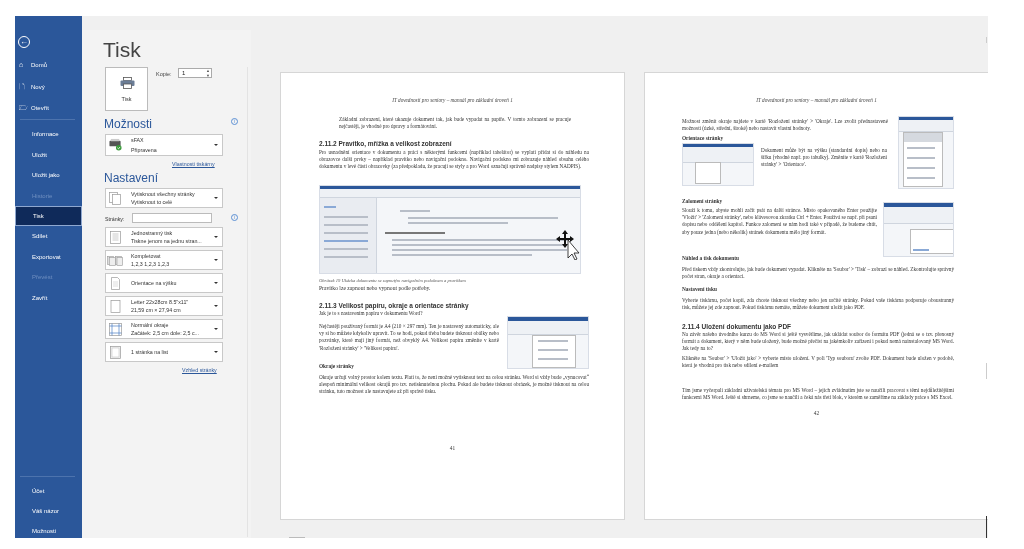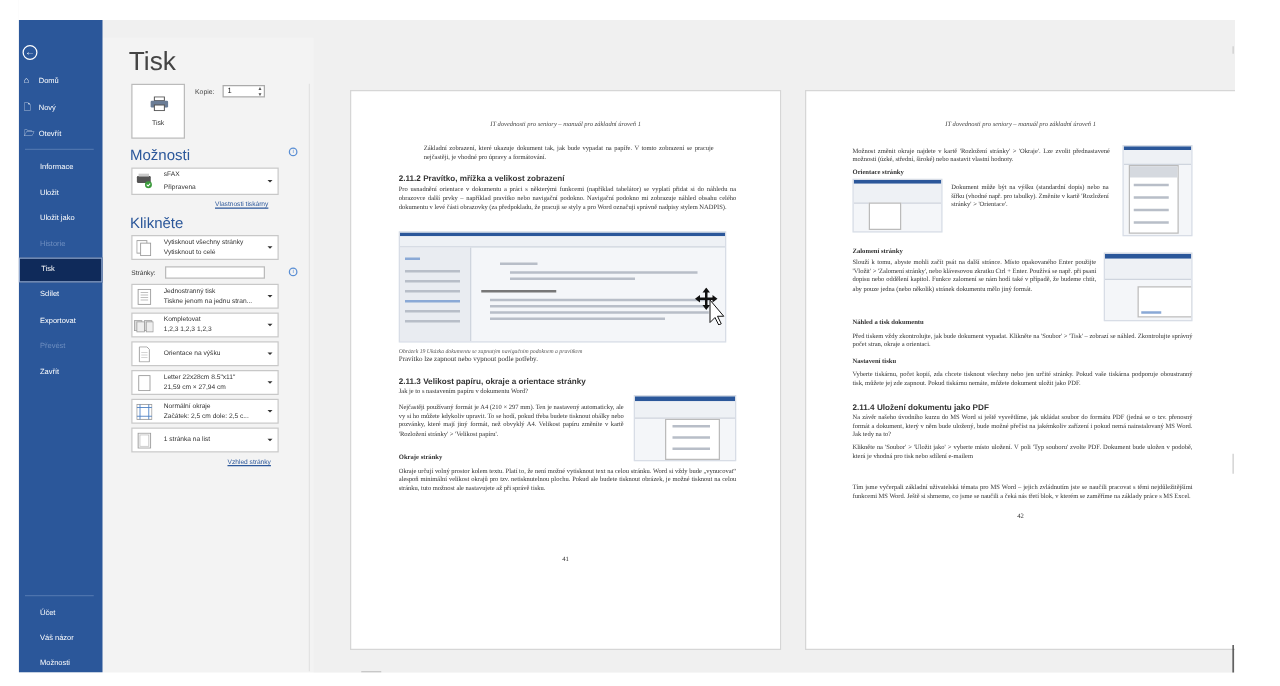--- a/index.html
+++ b/index.html
@@ -140,21 +140,21 @@
       <rect x="2" y="1" width="9" height="2.5" fill="#ccc"></rect>
       <circle cx="10.5" cy="10.5" r="3" fill="#3a9a3a"></circle>
       <path d="M9 10.5 L10.2 11.7 L12 9.6" stroke="#fff" stroke-width="0.9" fill="none"></path>
     </svg>
     <span class="t1">sFAX</span>
     <span class="t2" style="top:12px;">Připravena</span>
     <span class="caret" style="top:9px;"></span>
   </div>
   <span class="link" style="left:157px;top:161px;">Vlastnosti tiskárny</span>
 
-  <div class="section-h" style="top:171px;left:89px;">Klikněte</div>
+  <div class="section-h" style="top:171px;left:89px;">Nastavení</div>
 
   <div class="dd" style="left:90px;top:188px;">
     <svg class="ic" viewBox="0 0 13 13">
       <rect x="0.5" y="0.5" width="8" height="10" fill="#fff" stroke="#999" stroke-width="0.7"></rect>
       <rect x="3.5" y="2.5" width="8" height="10" fill="#fff" stroke="#999" stroke-width="0.7"></rect>
     </svg>
     <span class="t1">Vytisknout všechny stránky</span>
     <span class="t2">Vytisknout to celé</span>
     <span class="caret"></span>
   </div>

